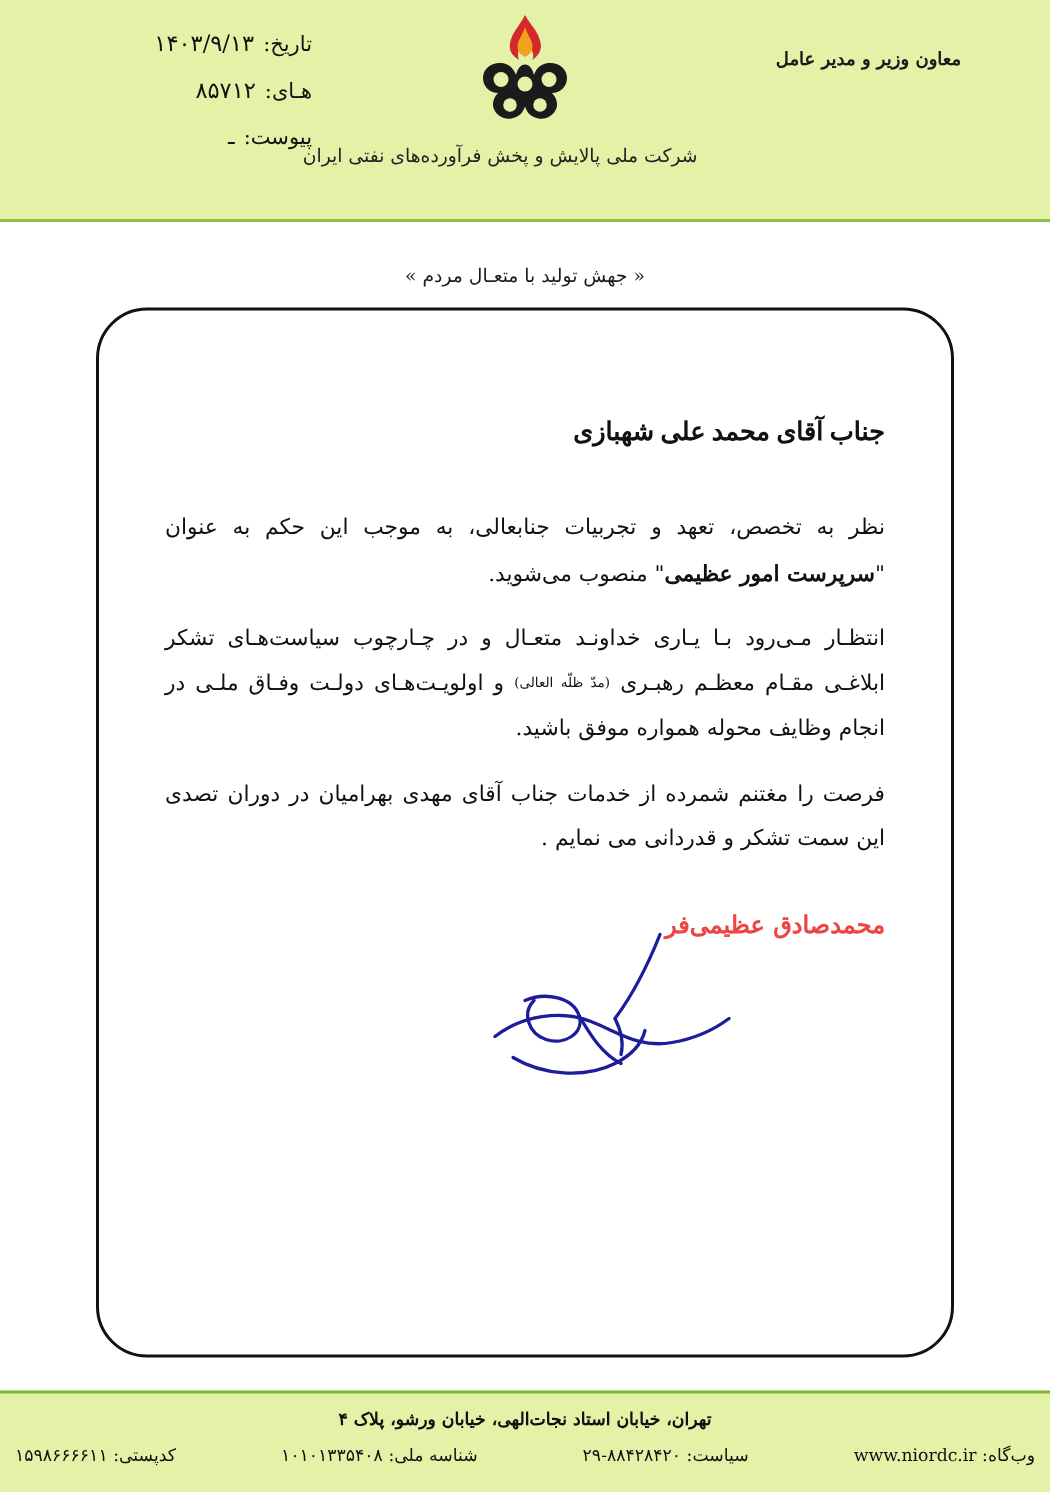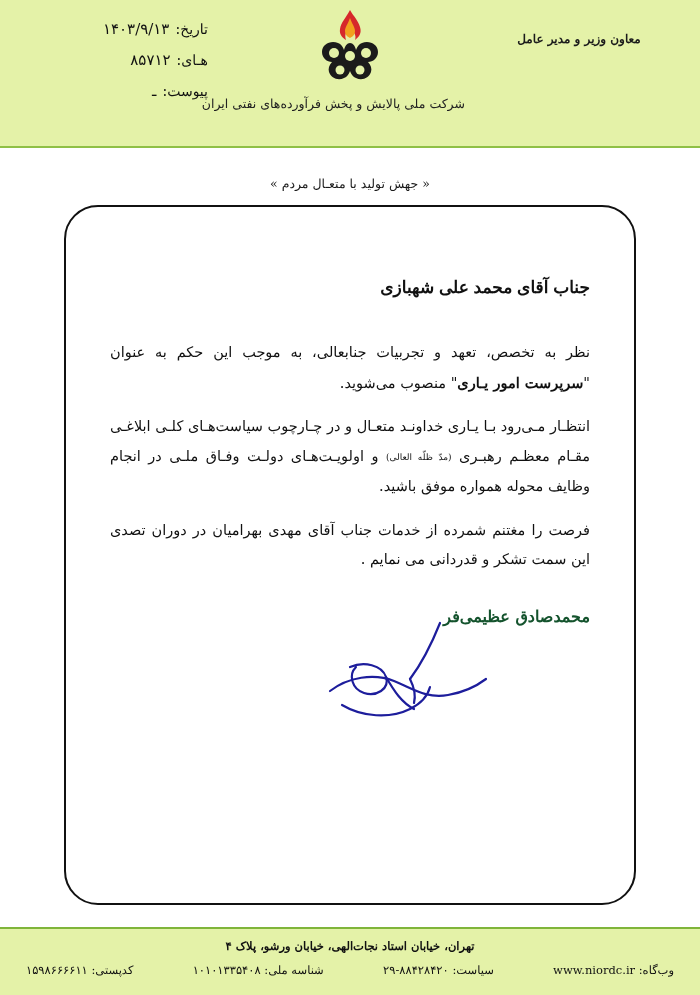--- a/index.html
+++ b/index.html
@@ -138,21 +138,21 @@
   .card-inner {
     padding: 52px 44px 0 44px;
     direction: rtl;
     text-align: right;
   }
   .salutation {
     font-size: 17px;
     font-weight: bold;
     color: #111;
     margin: 18px 0 40px 0;
-    font-family: Liberation Sans, sans-serif;
+    font-family: Liberation Serif, serif;
   }
   .para {
     font-size: 14.5px;
     line-height: 2.05;
     color: #111;
     margin: 0 0 14px 0;
     text-align: justify;
     font-family: "DejaVu Serif", "Liberation Serif", serif;
   }
   .para.spaced {
@@ -171,21 +171,21 @@
     position: absolute;
     top: 400px;
     right: 44px;
     width: 300px;
     text-align: right;
     direction: rtl;
   }
   .signer-name {
     font-size: 16px;
     font-weight: bold;
-    color: #14532d;
+    color: #ef4444;
     font-family: "DejaVu Serif", "Liberation Serif", serif;
   }
   .signature-svg {
     position: absolute;
     top: 14px;
     right: 70px;
     width: 230px;
     height: 130px;
   }
 
@@ -213,21 +213,21 @@
   }
   .footer-line2 {
     position: absolute;
     top: 34px;
     left: 0;
     right: 0;
     display: flex;
     flex-direction: row-reverse;
     justify-content: space-between;
     align-items: center;
-    padding: 0 26px;
+    padding: 0 10px;
     box-sizing: border-box;
     font-size: 11.5px;
     color: #111;
     font-family: "DejaVu Serif", "Liberation Serif", serif;
     direction: rtl;
   }
   .footer-cell { white-space: nowrap; }
 </style>
 </head>
 <body>
@@ -279,25 +279,25 @@
   </div>
 
   <div class="slogan">« جهش تولید با متعـال مردم »</div>
 
   <div class="card">
     <div class="card-inner">
 
       <div class="salutation">جناب آقای محمد علی شهبازی</div>
 
       <p class="para">
-        <span>نظر به تخصص، تعهد و تجربیات جنابعالی، به موجب این حکم به عنوان "</span><span class="bold">سرپرست امور یـاری</span><span>" منصوب می‌شوید.</span>
+        <span>نظر به تخصص، تعهد و تجربیات جنابعالی، به موجب این حکم به عنوان "</span><span class="bold">سرپرست امور عظیمی</span><span>" منصوب می‌شوید.</span>
       </p>
 
       <p class="para spaced">
-        <span>انتظـار مـی‌رود بـا یـاری خداونـد متعـال و در چـارچوب سیاست‌هـای کلـی ابلاغـی مقـام معظـم رهبـری</span>
+        <span>انتظـار مـی‌رود بـا یـاری خداونـد متعـال و در چـارچوب سیاست‌هـای تشکر ابلاغـی مقـام معظـم رهبـری</span>
         <span class="tiny">(مدّ ظلّه العالی)</span>
         <span>و اولویـت‌هـای دولـت وفـاق ملـی در انجام وظایف محوله همواره موفق باشید.</span>
       </p>
 
       <p class="para">فرصت را مغتنم شمرده از خدمات جناب آقای مهدی بهرامیان در دوران تصدی این سمت تشکر و قدردانی می نمایم .</p>
 
     </div>
 
     <div class="sign-block">
       <div class="signer-name">محمدصادق عظیمی‌فر</div>

